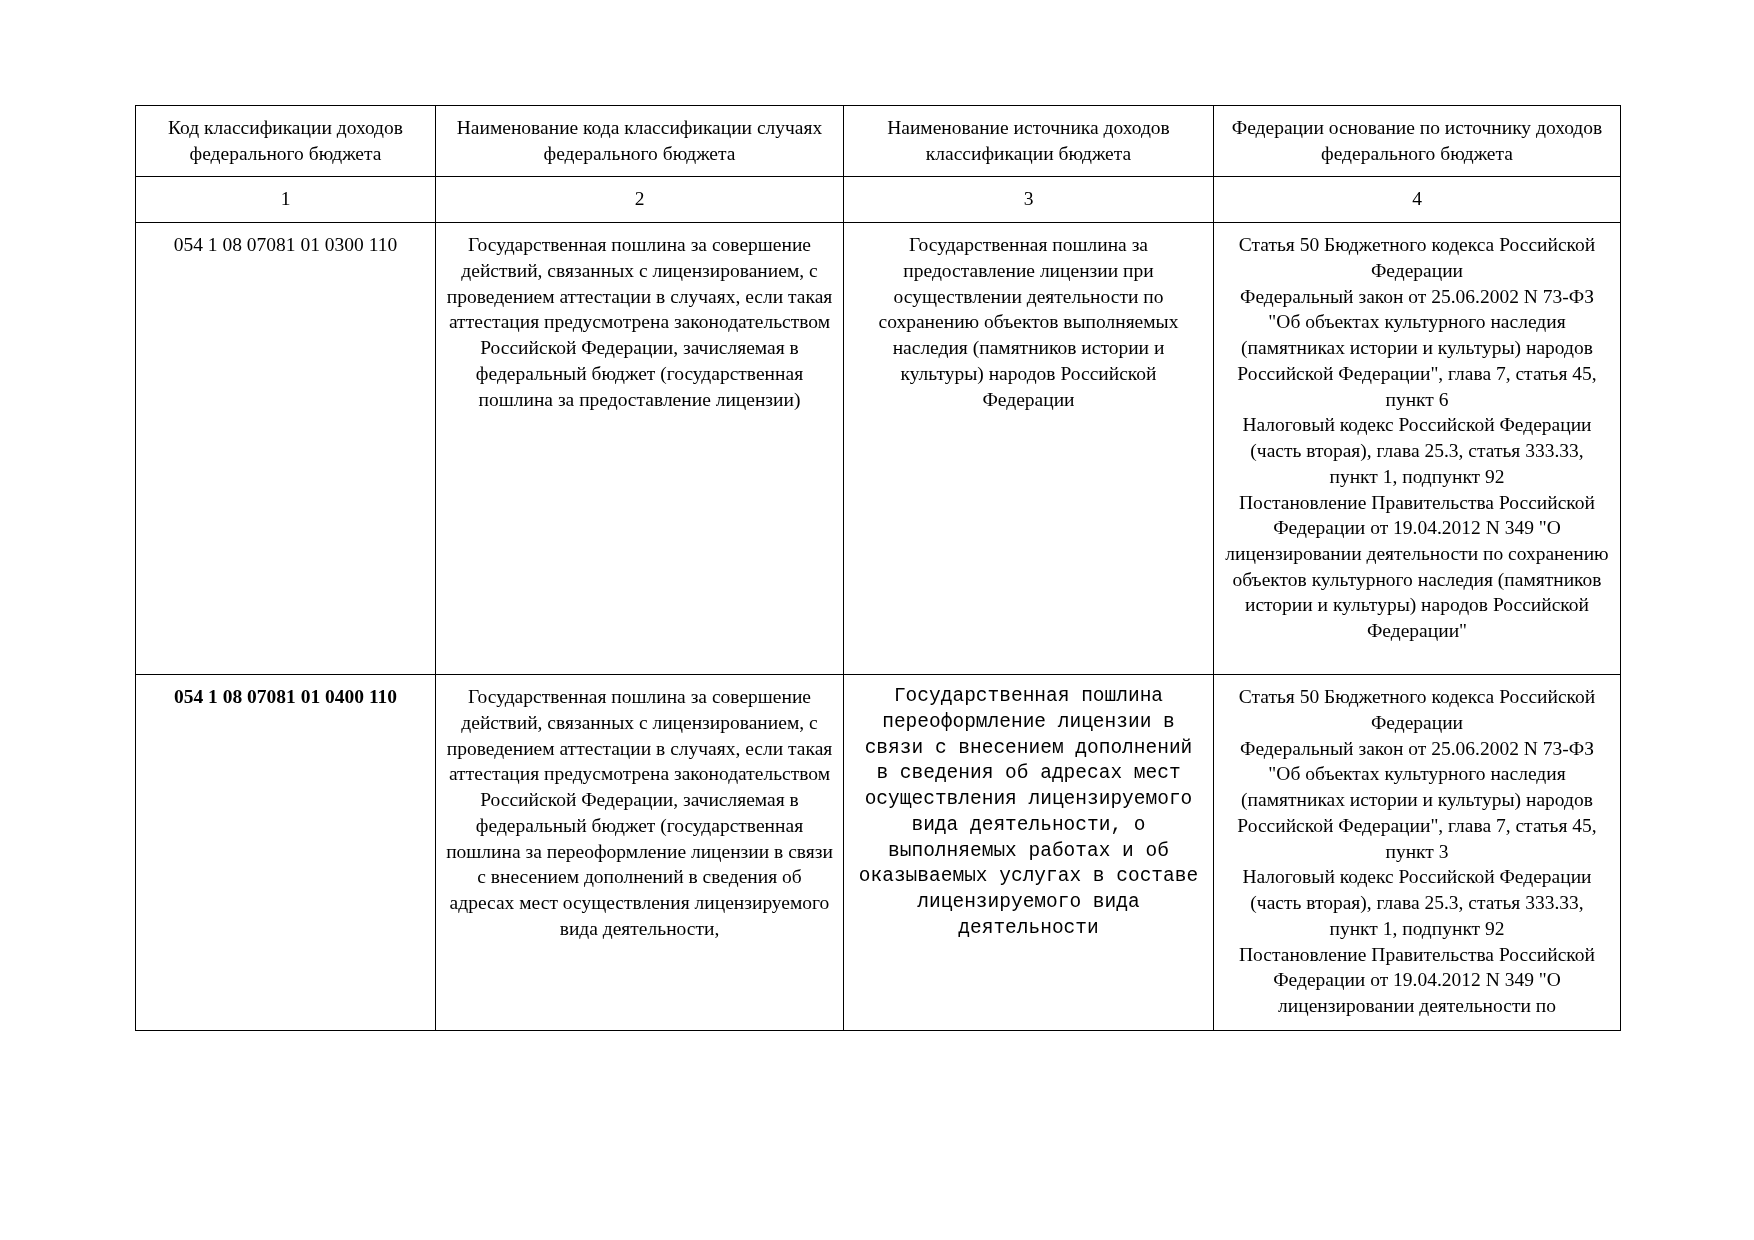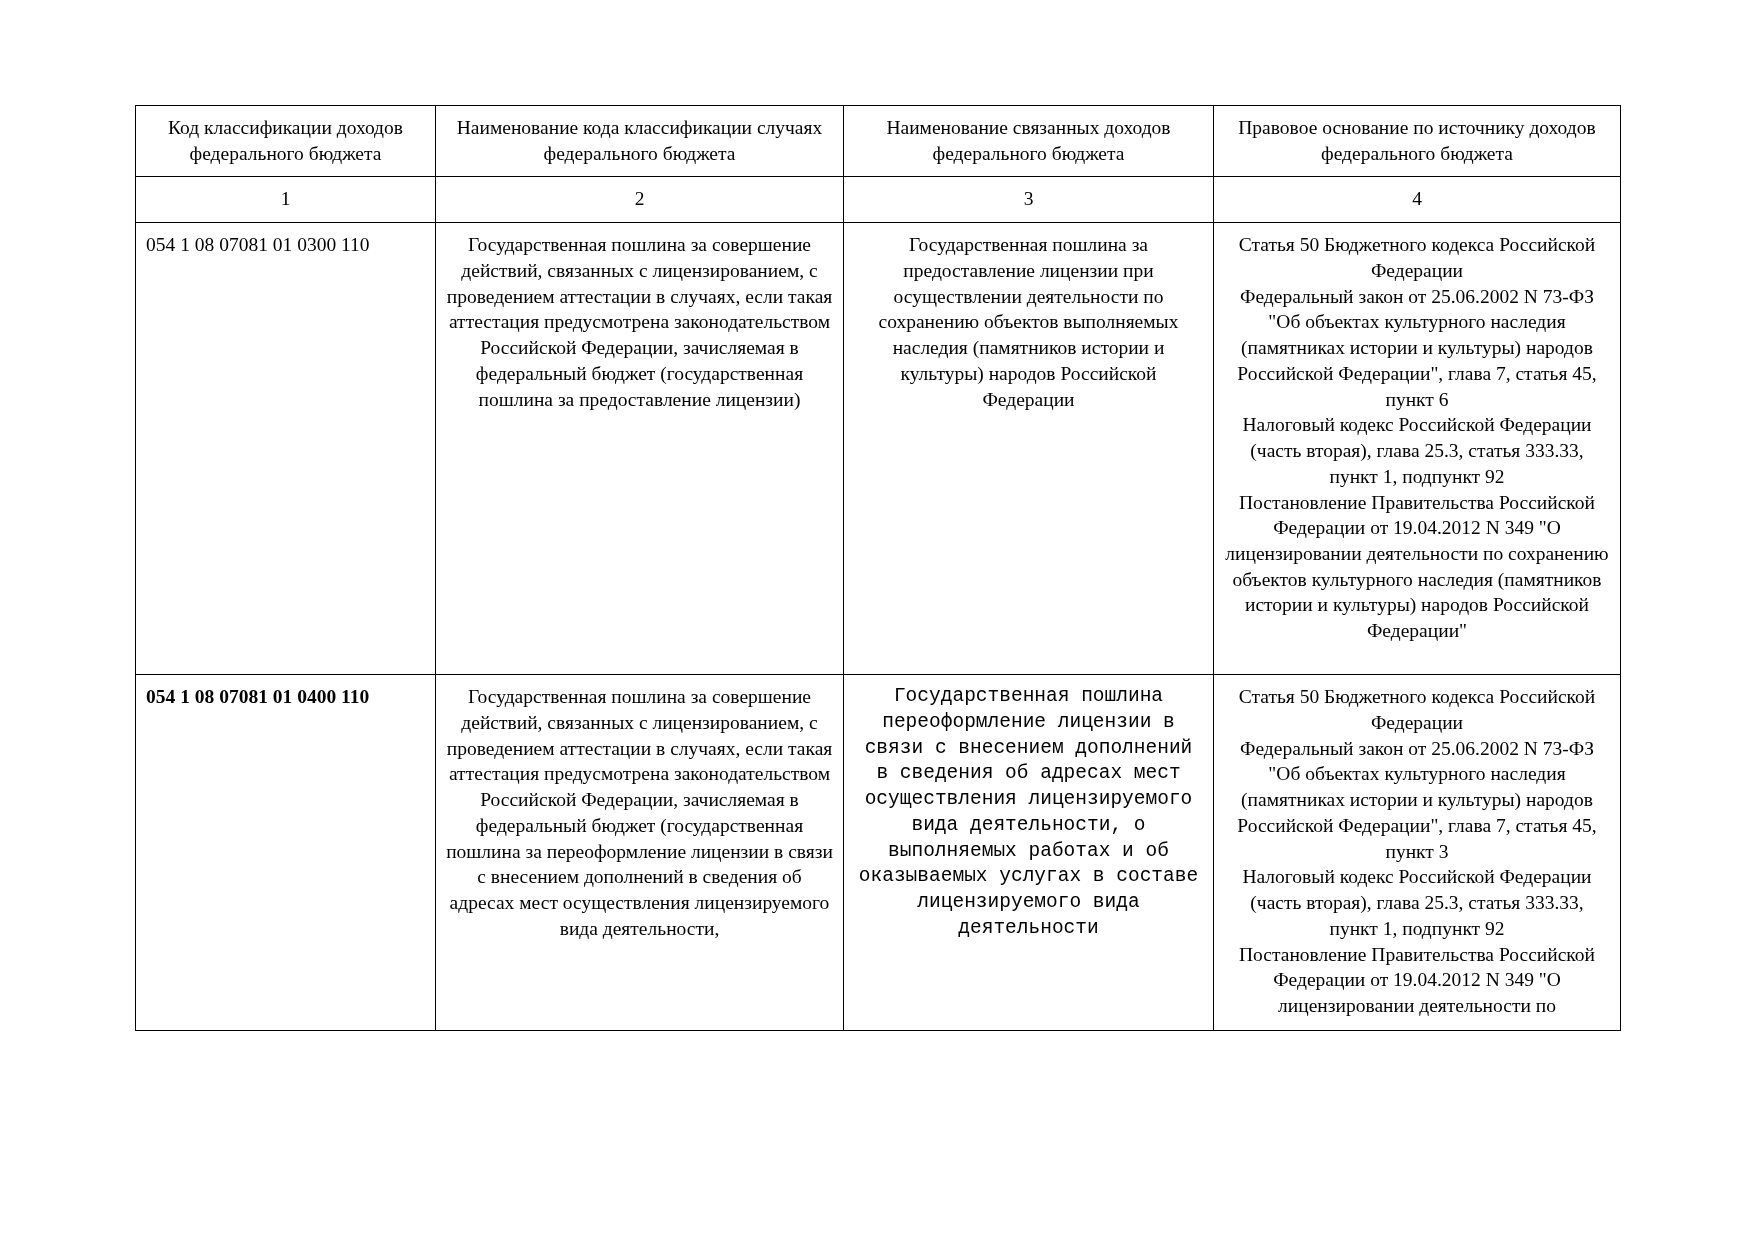--- a/index.html
+++ b/index.html
@@ -47,20 +47,21 @@
     padding-top: 21px;
     padding-bottom: 22px;
   }
   .numrow td {
     text-align: center;
     padding-top: 10px;
     padding-bottom: 11px;
     font-size: 20px;
   }
   td.code-cell {
+    text-align: center;
     white-space: nowrap;
     padding-top: 11px;
     font-size: 19.5px;
   }
   td.body-cell {
     text-align: center;
     padding-top: 11px;
   }
   .row-1 td { height: 432px; }
   .row-2 td { height: 336px; }
@@ -73,22 +74,22 @@
     <colgroup>
       <col class="c1">
         <col class="c2">
         <col class="c3">
         <col class="c4">
     </colgroup>
     <thead>
       <tr>
         <th>Код классификации доходов федерального бюджета</th>
         <th>Наименование кода классификации случаях федерального бюджета</th>
-        <th>Наименование связанных доходов федерального бюджета</th>
-        <th>Правовое основание по источнику доходов федерального бюджета</th>
+        <th>Наименование источника доходов классификации бюджета</th>
+        <th>Федерации основание по источнику доходов федерального бюджета</th>
       </tr>
       <tr class="numrow">
         <td>1</td>
         <td>2</td>
         <td>3</td>
         <td>4</td>
       </tr>
     </thead>
     <tbody>
       <tr class="row-1">

